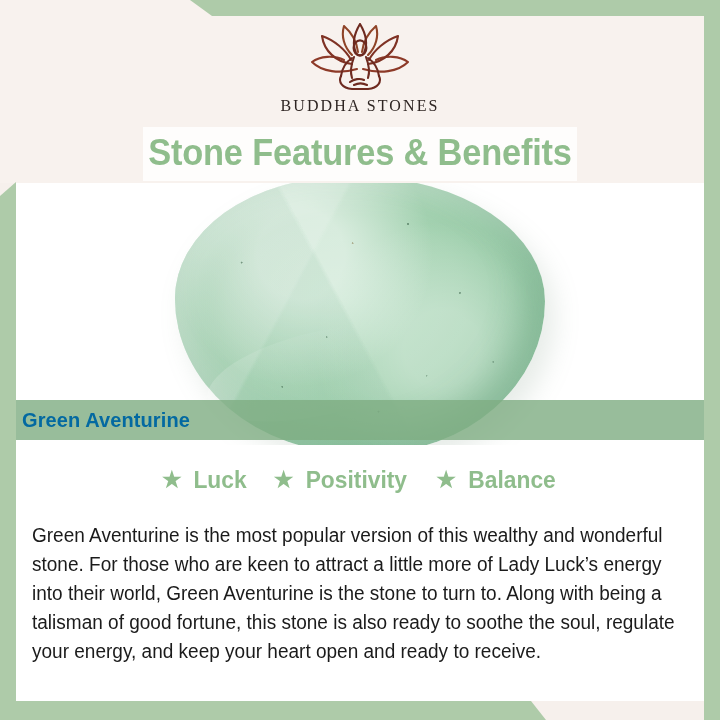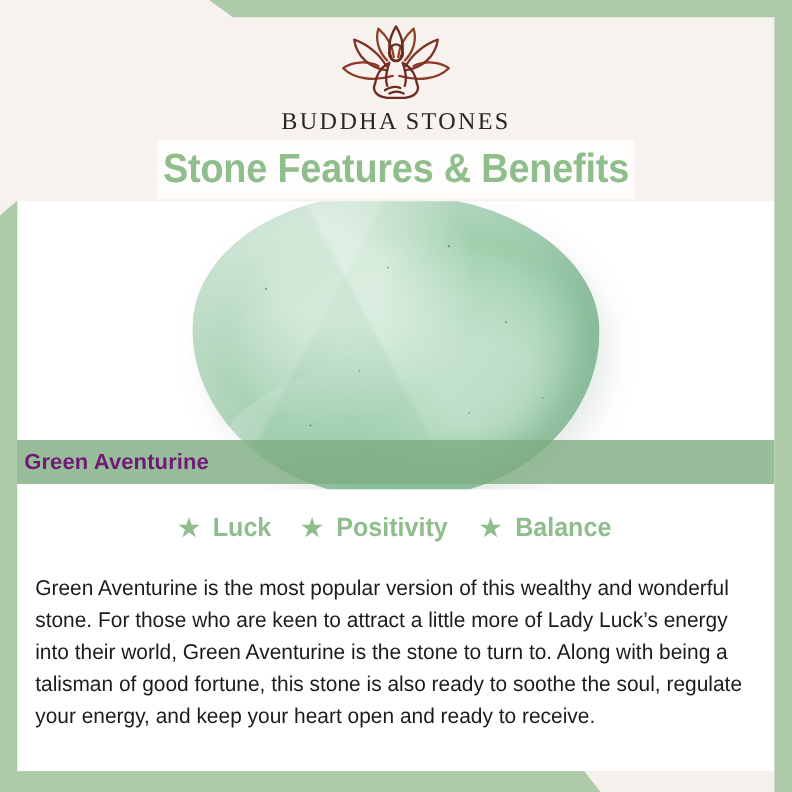--- a/index.html
+++ b/index.html
@@ -41,21 +41,21 @@
     background:#f8f2ee;
   }
   .logo-wrap{
     position:absolute;left:0;top:22px;width:720px;
     display:flex;flex-direction:column;align-items:center;
   }
   .logo-mark{width:132px;height:72px;display:block;}
   .logo-word{
     margin-top:3px;
     font-family:"Liberation Serif", serif;
-    font-size:22px;font-weight:400;letter-spacing:2.1px;
+    font-size:16px;font-weight:400;letter-spacing:2.1px;
     color:#2e2522;white-space:nowrap;
   }
 
   .title-band{
     position:absolute;left:143px;top:127px;width:434px;height:54px;
     background:rgba(255,255,255,0.82);
   }
   .title-text{
     position:absolute;left:143px;top:128px;width:434px;height:50px;
     display:flex;align-items:center;justify-content:center;
@@ -106,21 +106,21 @@
   }
 
   
   .name-band{
     position:absolute;left:0;top:400px;width:704px;height:40px;
     background:rgba(126,172,130,0.80);
   }
   .name-text{
     position:absolute;left:22px;top:400px;height:40px;
     display:flex;align-items:center;
-    font-size:20px;font-weight:700;color:#701a75;letter-spacing:.1px;
+    font-size:20px;font-weight:700;color:#0369a1;letter-spacing:.1px;
     white-space:nowrap;
   }
 
   
   .body-panel{
     position:absolute;left:16px;top:445px;width:688px;height:256px;
     background:#ffffff;
   }
   .keywords{
     position:absolute;left:16px;top:466px;width:688px;

